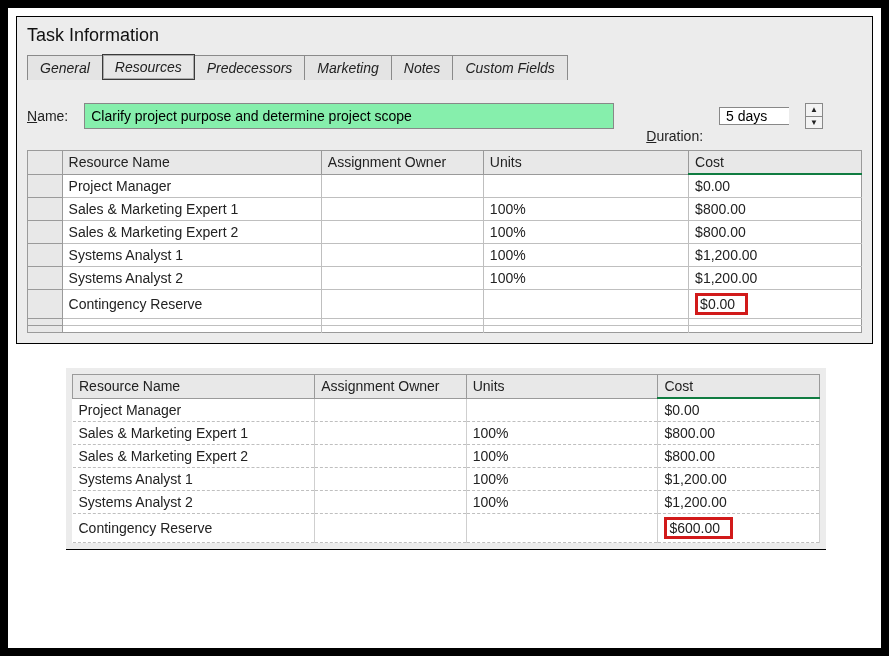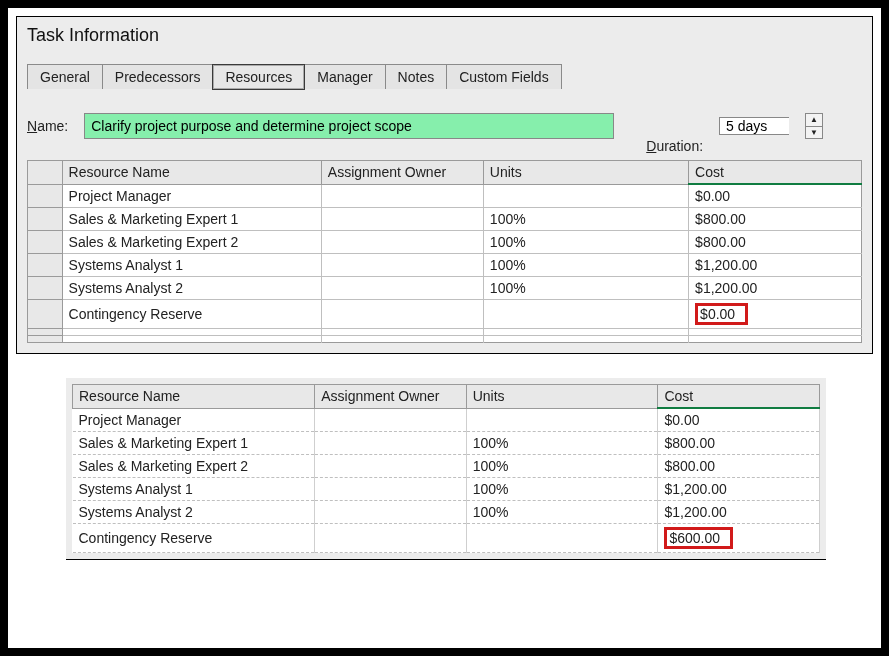--- a/index.html
+++ b/index.html
@@ -15,26 +15,27 @@
     }
     .dialog-box {
       border: 1px solid #000;
       background: #ececec;
       padding: 8px 10px 10px 10px;
     }
     .dialog-title {
       font-size: 18px;
       font-weight: 400;
       color: #111;
-      margin-bottom: 18px;
+      margin-bottom: 8px;
     }
     .tabs {
       display: flex;
-      align-items: flex-start;
+      align-items: center;
       margin-bottom: 8px;
+      font-style: italic;
     }
     .tab {
       border: 1px solid #8a8a8a;
       border-bottom: none;
       background: #e4e4e4;
       padding: 4px 12px;
       font-size: 14px;
       cursor: pointer;
       margin-right: -1px;
       position: relative;
@@ -154,23 +155,23 @@
     .grid2 th.cost-head { border-bottom: 2px solid #107c41; }
   </style>
 </head>
 <body>
 
 <div class="dialog-box">
   <div class="dialog-title">Task Information</div>
 
   <div class="tabs">
     <div class="tab">General</div>
+    <div class="tab active">Resources</div>
     <div class="tab">Predecessors</div>
-    <div class="tab active">Resources</div>
-    <div class="tab">Manager</div>
+    <div class="tab">Marketing</div>
     <div class="tab">Notes</div>
     <div class="tab">Custom Fields</div>
   </div>
 
   <div class="form-row">
     <span class="label"><span class="accesskey">N</span>ame:</span>
     <input class="name-input" value="Clarify project purpose and determine project scope" style="">
     <span class="label dur-label"><span class="accesskey">D</span>uration:</span>
     <input class="dur-input" value="5 days" style="">
     <div class="spinner">

